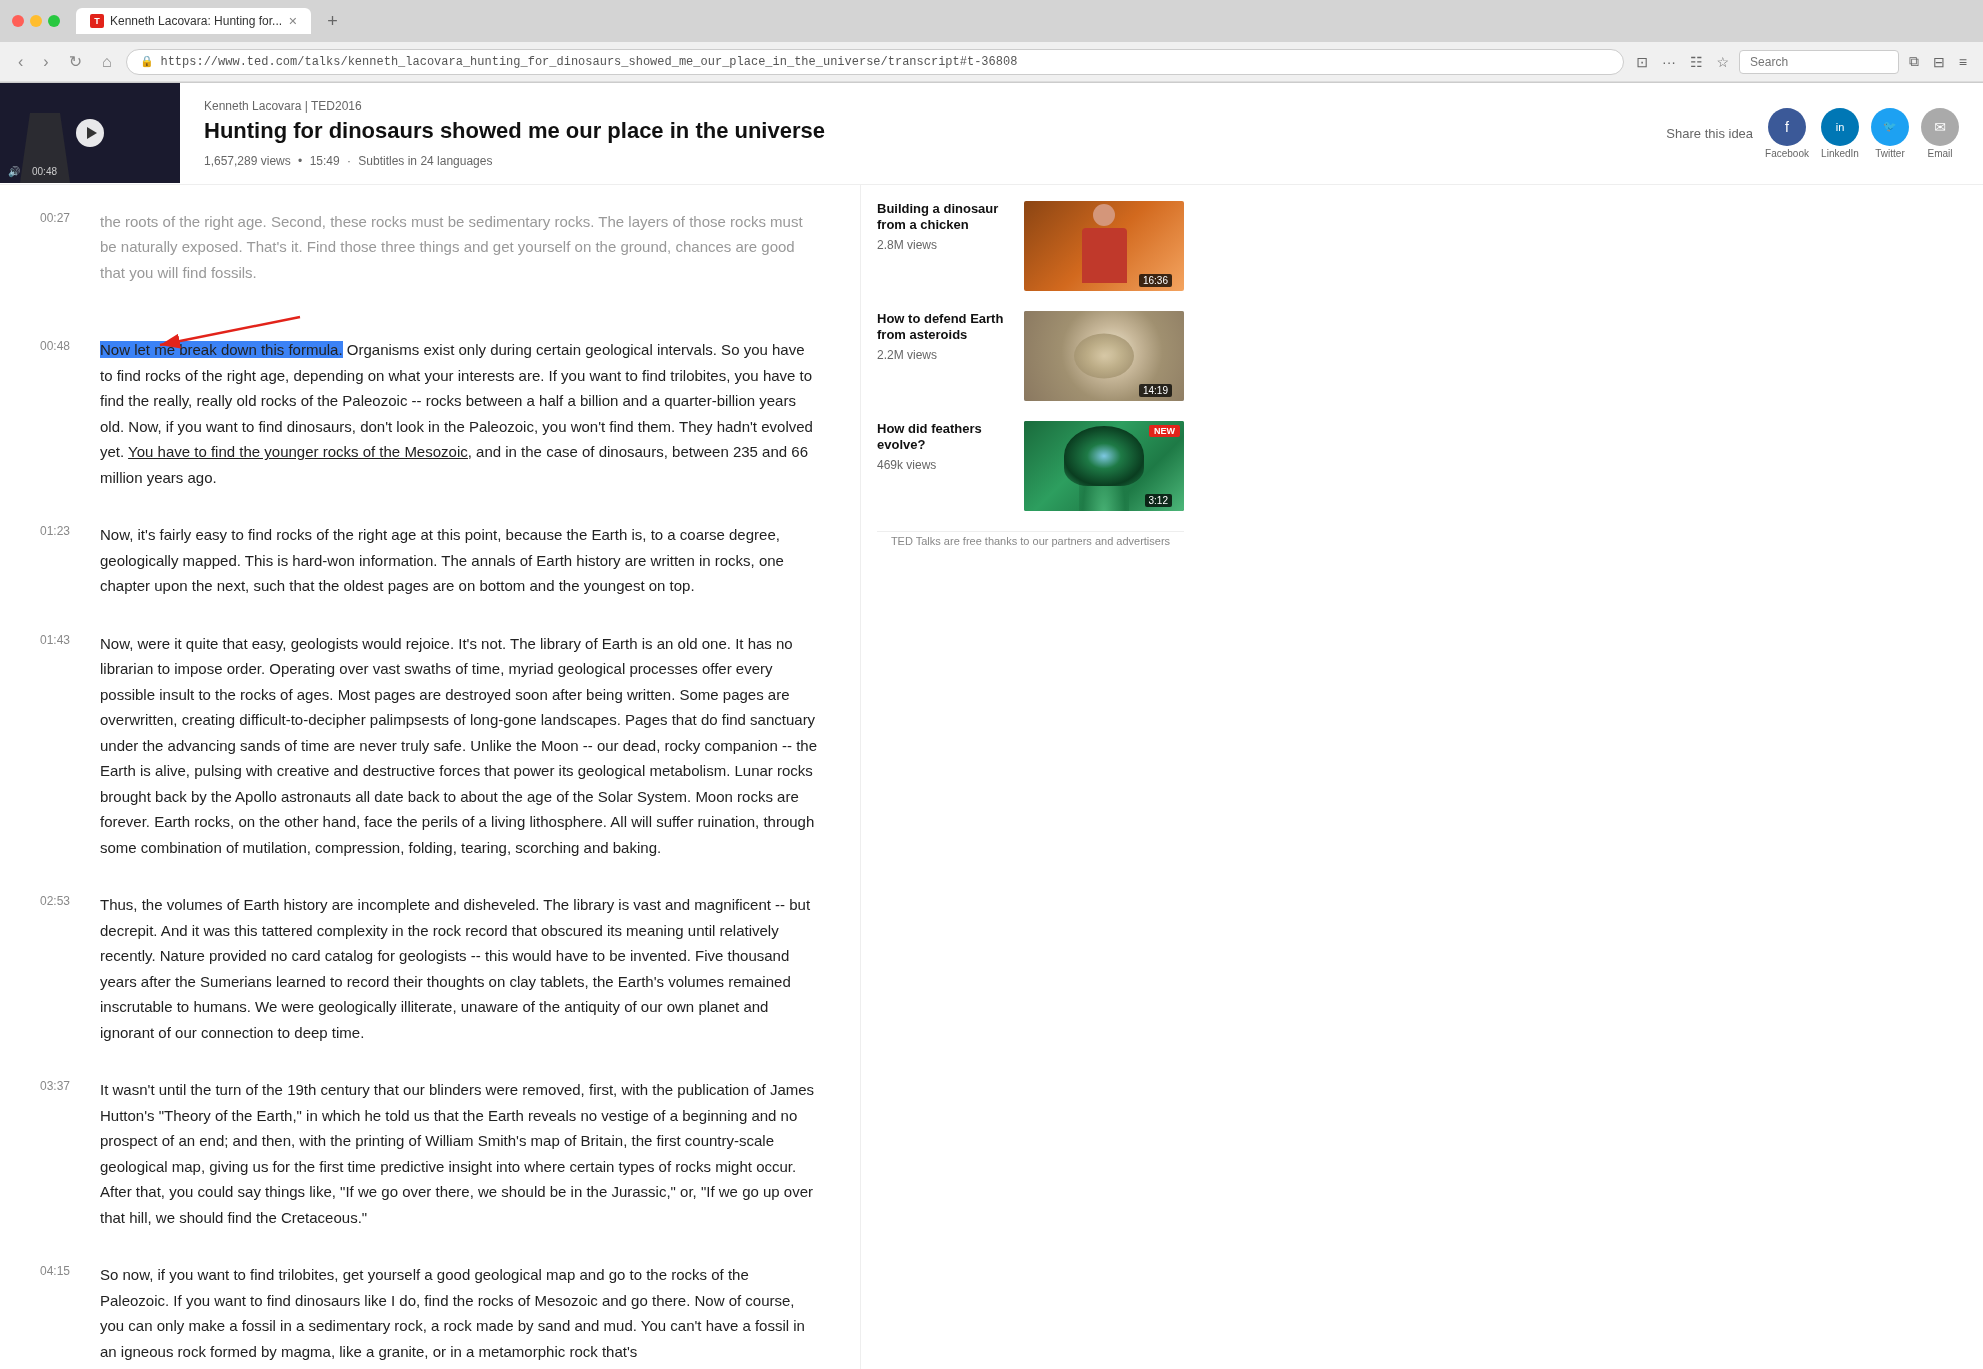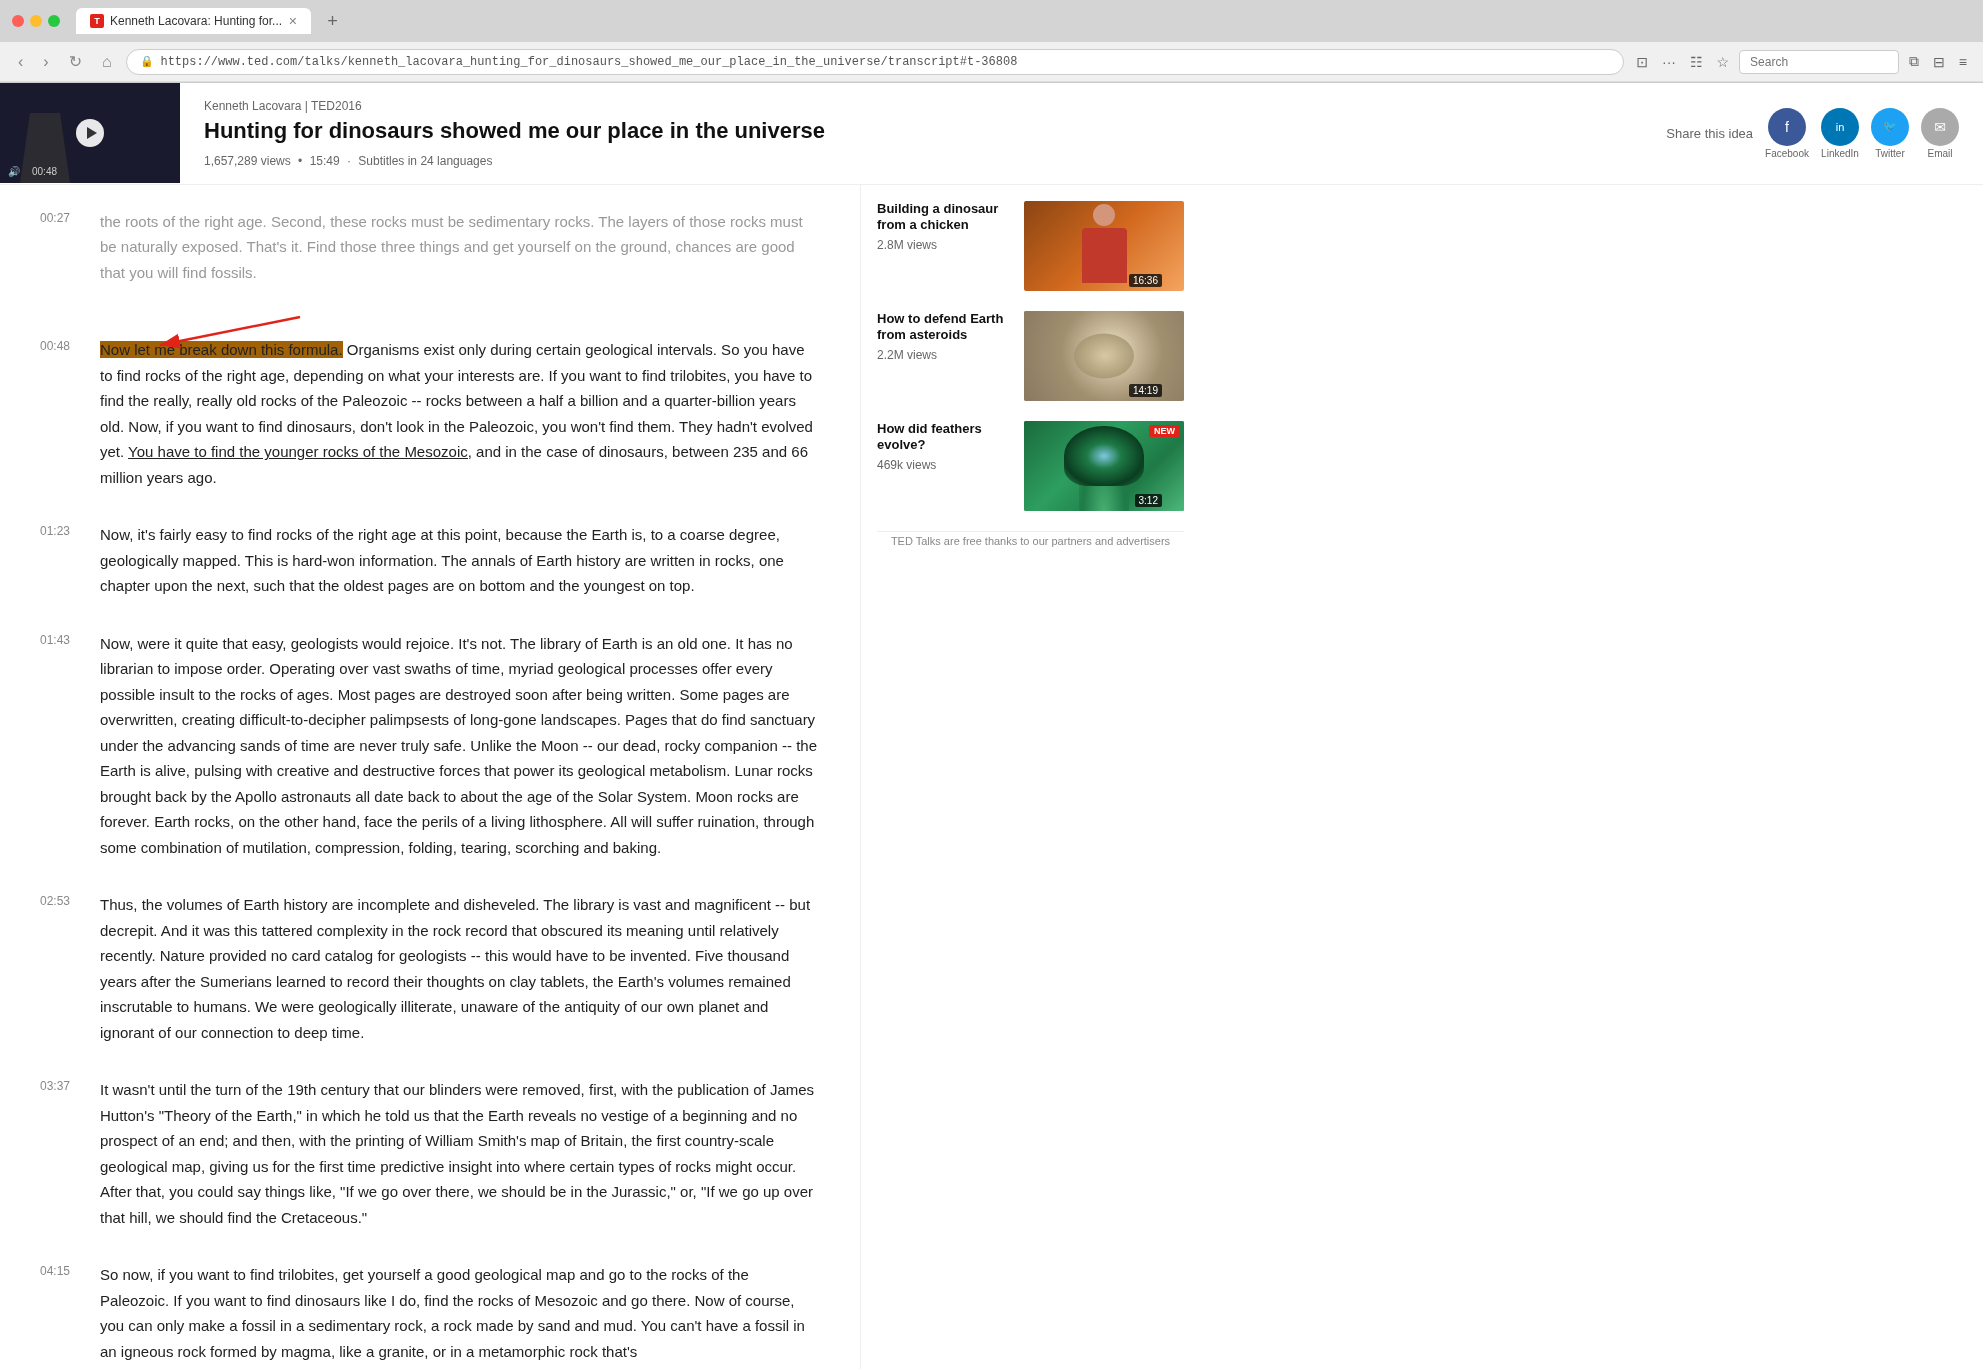--- a/index.html
+++ b/index.html
@@ -54,30 +54,30 @@
     .share-btn-wrap { display: flex; flex-direction: column; align-items: center; }
 
     
     .content-area { display: flex; flex: 1; }
 
     
     .transcript { flex: 1; padding: 24px 40px; max-width: 860px; overflow-y: auto; }
     .transcript-paragraph { display: flex; gap: 20px; margin-bottom: 32px; }
     .timestamp { color: #888; font-size: 12px; min-width: 40px; padding-top: 2px; }
     .paragraph-text { font-size: 15px; line-height: 1.7; color: #222; flex: 1; }
-    .highlighted-text { background: #a16207; }
+    .highlighted-text { background: #3b82f6; }
 
     
     .sidebar { width: 340px; flex-shrink: 0; padding: 16px; background: white; border-left: 1px solid #eee; }
     .sidebar-card { display: flex; gap: 12px; margin-bottom: 20px; cursor: pointer; }
     .sidebar-card-info { flex: 1; }
     .sidebar-card-title { font-size: 13px; font-weight: 600; color: #111; margin-bottom: 4px; line-height: 1.3; }
     .sidebar-card-views { font-size: 12px; color: #666; }
     .sidebar-card-thumb { width: 160px; height: 90px; background: #ddd; flex-shrink: 0; border-radius: 2px; overflow: hidden; position: relative; }
-    .thumb-duration { position: absolute; bottom: 4px; right: 22px; background: rgba(0,0,0,0.75); color: white; font-size: 10px; padding: 1px 4px; border-radius: 2px; }
+    .thumb-duration { position: absolute; bottom: 4px; right: 12px; background: rgba(0,0,0,0.75); color: white; font-size: 10px; padding: 1px 4px; border-radius: 2px; }
     .thumb-new { position: absolute; top: 4px; right: 4px; background: #e2231a; color: white; font-size: 9px; padding: 1px 5px; border-radius: 2px; font-weight: bold; }
 
     
     .thumb-dinosaur { background: linear-gradient(135deg, #8B4513 0%, #D2691E 50%, #F4A460 100%); }
     .thumb-asteroid { background: linear-gradient(135deg, #888 0%, #bbb 50%, #999 100%); }
     .thumb-feather { background: linear-gradient(135deg, #1a6b3c 0%, #2d9e5f 50%, #1e7a46 100%); }
 
     .sponsor-section { text-align: center; margin-top: 16px; padding-top: 3px; border-top: 1px solid #eee; }
     .sponsor-text { font-size: 11px; color: #888; margin-bottom: 12px; }
     .sponsor-circle { display: inline-block; width: 36px; height: 36px; border: 2px solid #d4a017; border-radius: 50%; vertical-align: middle; margin: 0 4px; }

